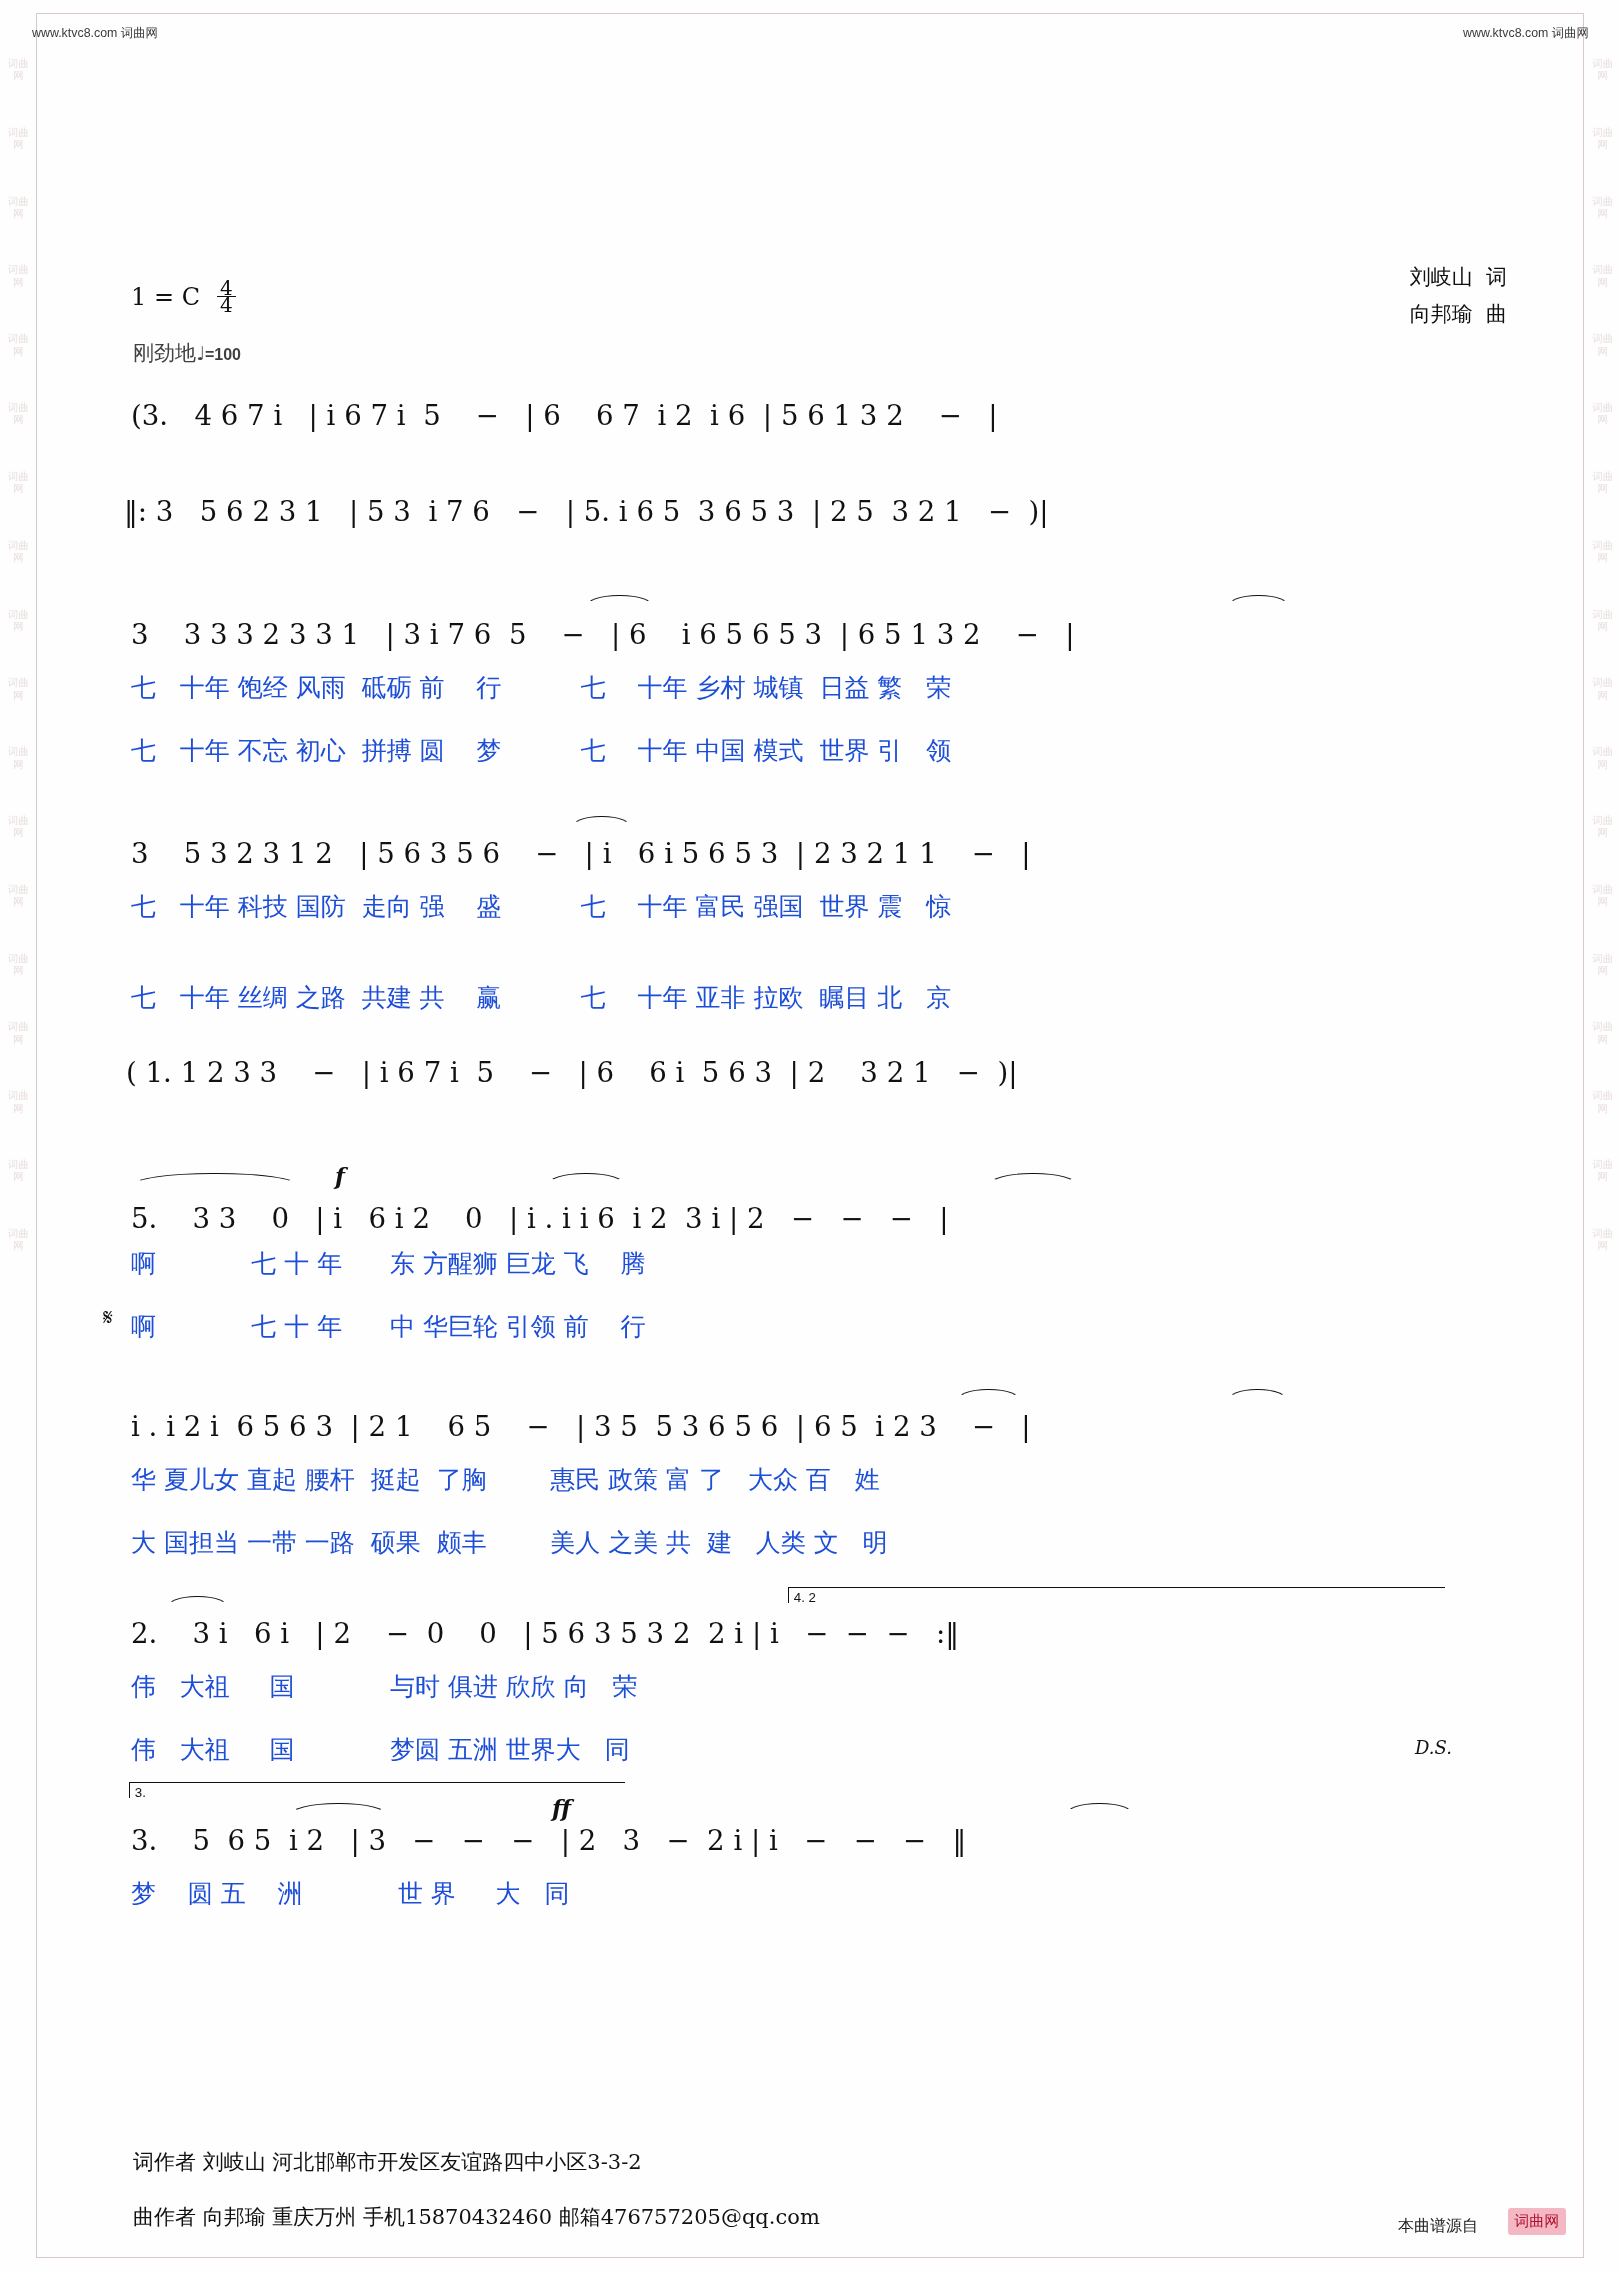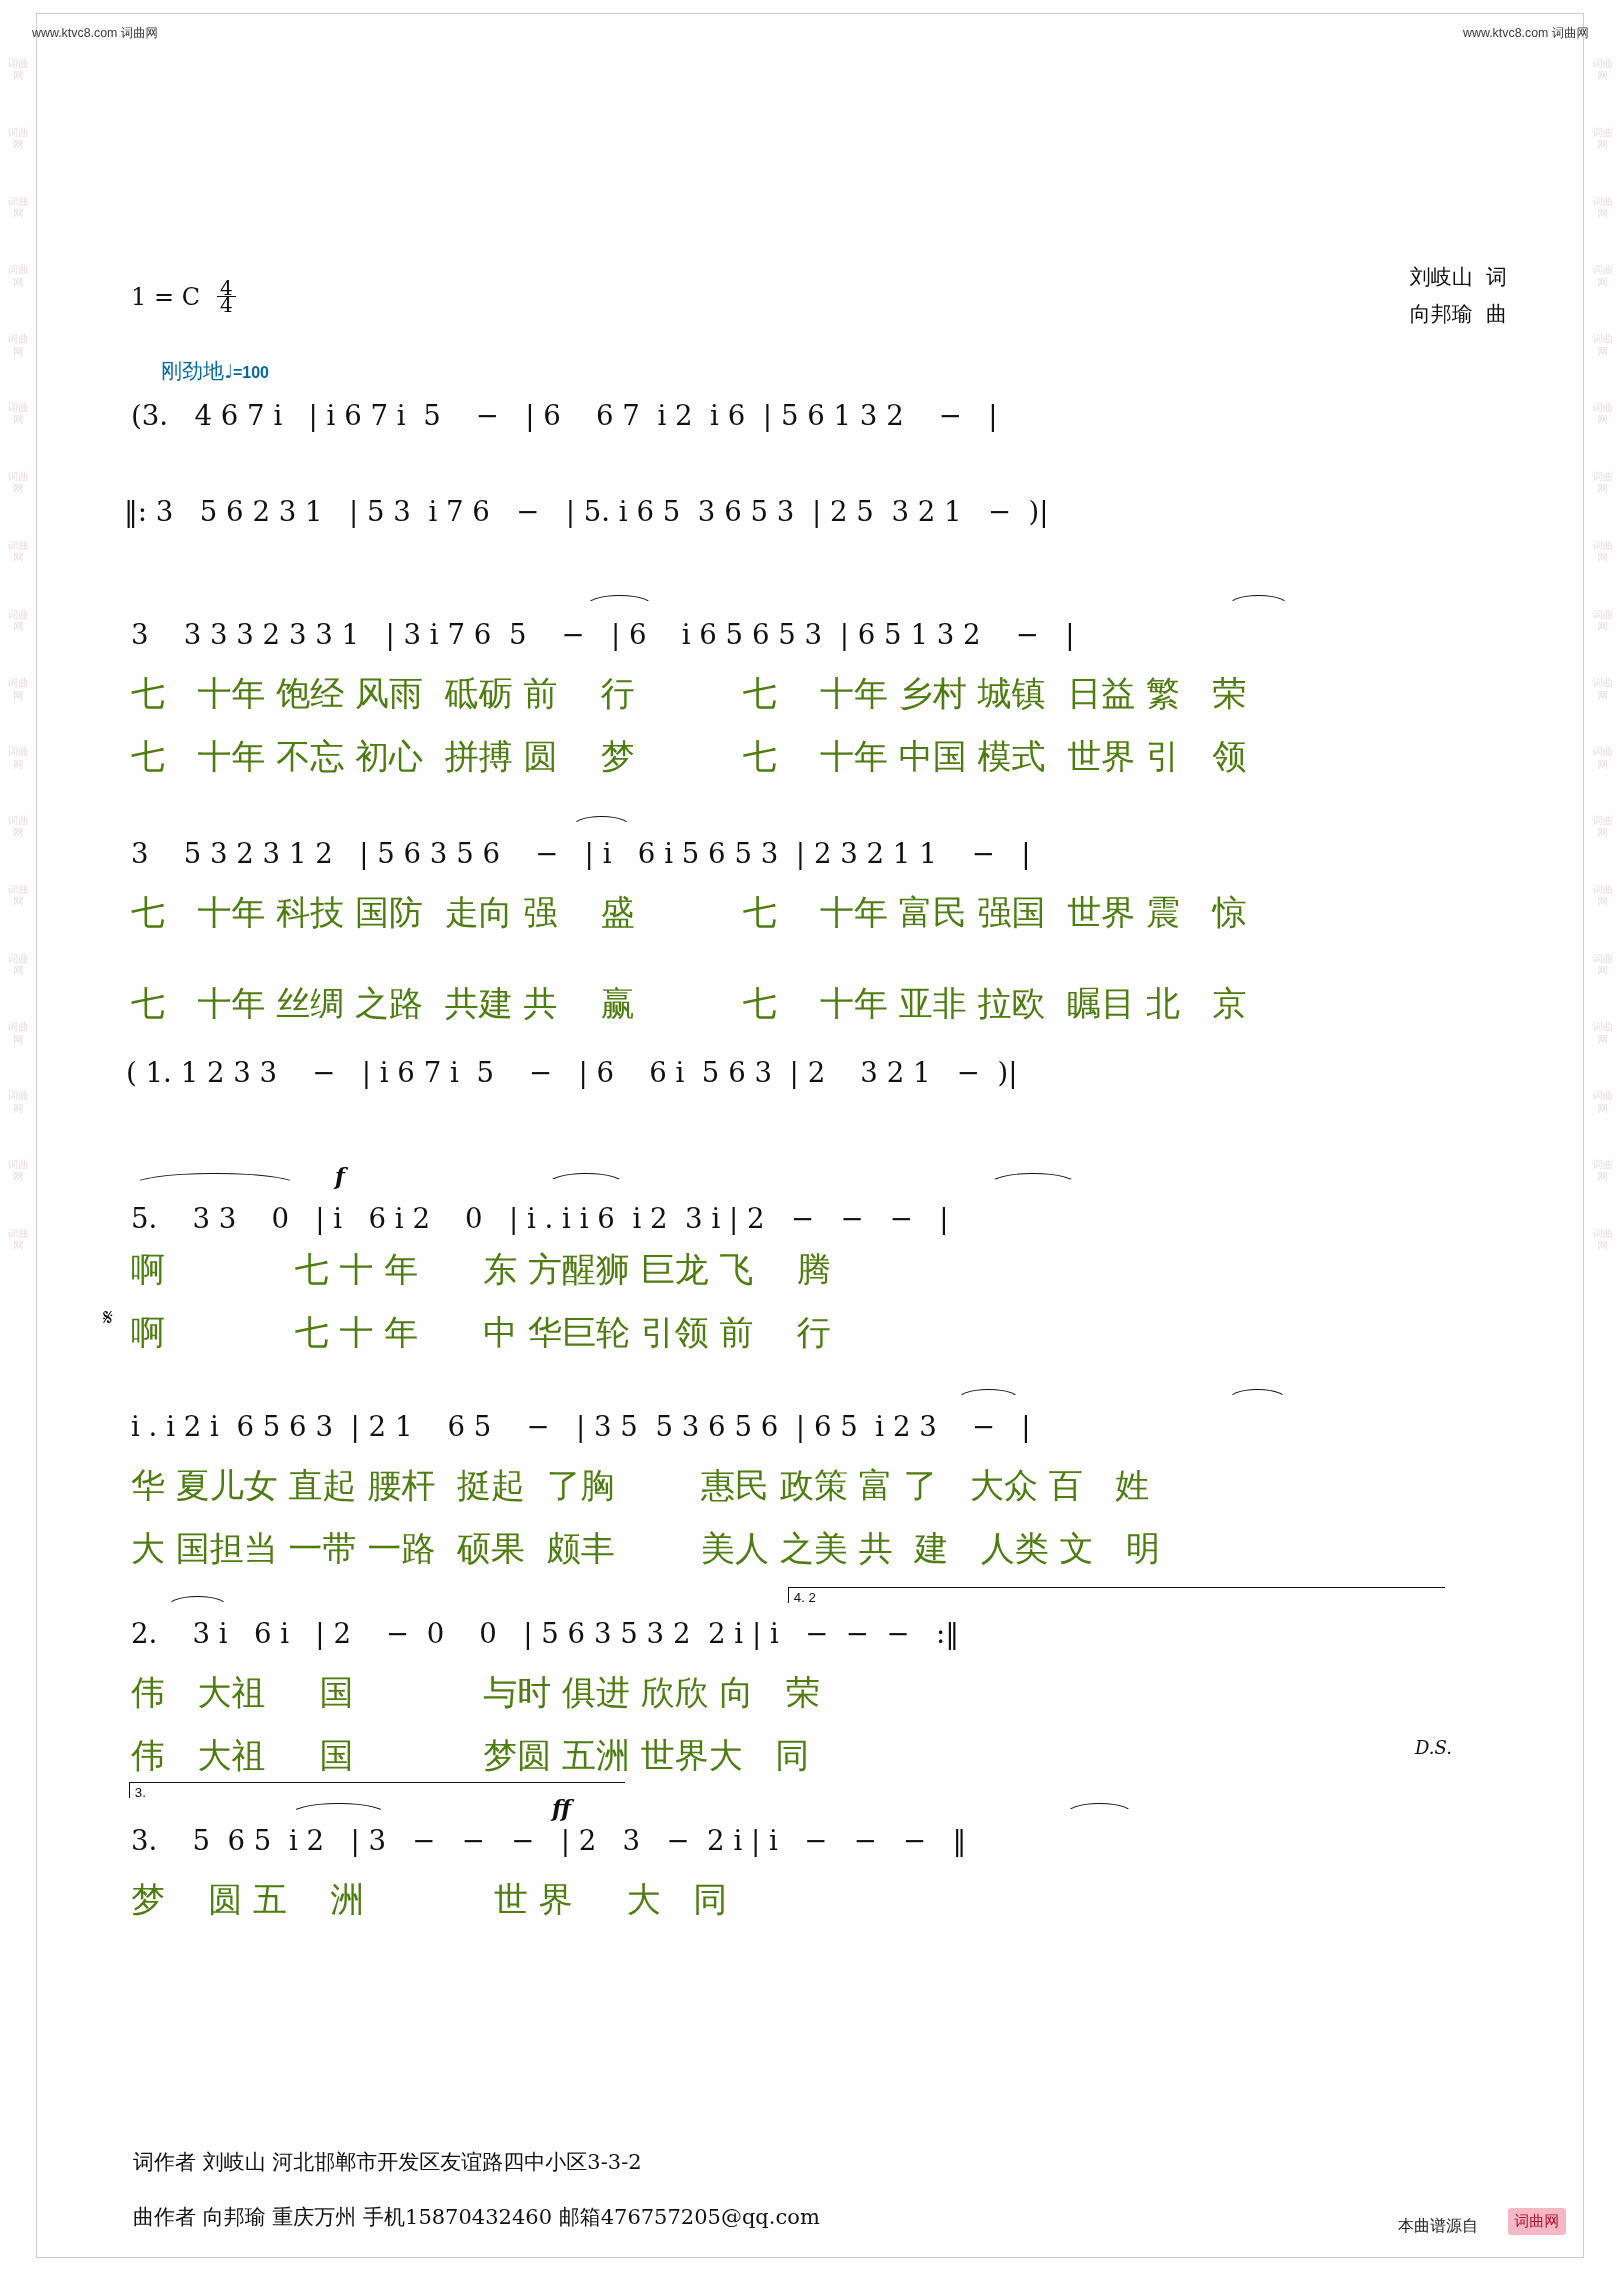--- a/index.html
+++ b/index.html
@@ -104,26 +104,25 @@
     font-size: 20px;
     margin-left: 9.5px;
     position: relative;
     top: -1.9px;
   }
   .keysig .frac .num { display: block; border-bottom: 1.9px solid #111; padding: 0 2.9px;}
   .keysig .frac .den { display: block; padding: 0 2.9px;}
   .tempo {
     position: absolute;
     left: 133px;
-    top: 357px;
+    top: 339px;
     font-size: 21px;
-    color: #0369a1;
+    color: #404040;
     white-space: nowrap;
     font-family: "DejaVu Serif", serif;
-    margin-left: 28px;
   }
   .tempo .note { font-size: 19px; }
   .tempo .bpm { font-size: 16px; font-weight: bold; font-family: "Liberation Sans", sans-serif;}
 
   
   .sysrow {
     position: absolute;
     left: 0;
     width: 100%;
     font-family: "DejaVu Serif", serif;
@@ -132,22 +131,22 @@
   .notes {
     position: absolute;
     white-space: pre;
     font-size: 27.6px;
     letter-spacing: 0px;
     color: #111;
   }
   .lyric {
     position: absolute;
     white-space: pre;
-    font-size: 34px;
-    color: #4d7c0f;
+    font-size: 25px;
+    color: #1d4ed8;
     font-family: "DejaVu Serif", serif;
   }
   .slur {
     position: absolute;
     border-top: 1.9px solid #111;
     border-radius: 50%/100% 100% 0 0;
     height: 11.4px;
     border-left: 1px solid transparent;
     border-right: 1px solid transparent;
   }

